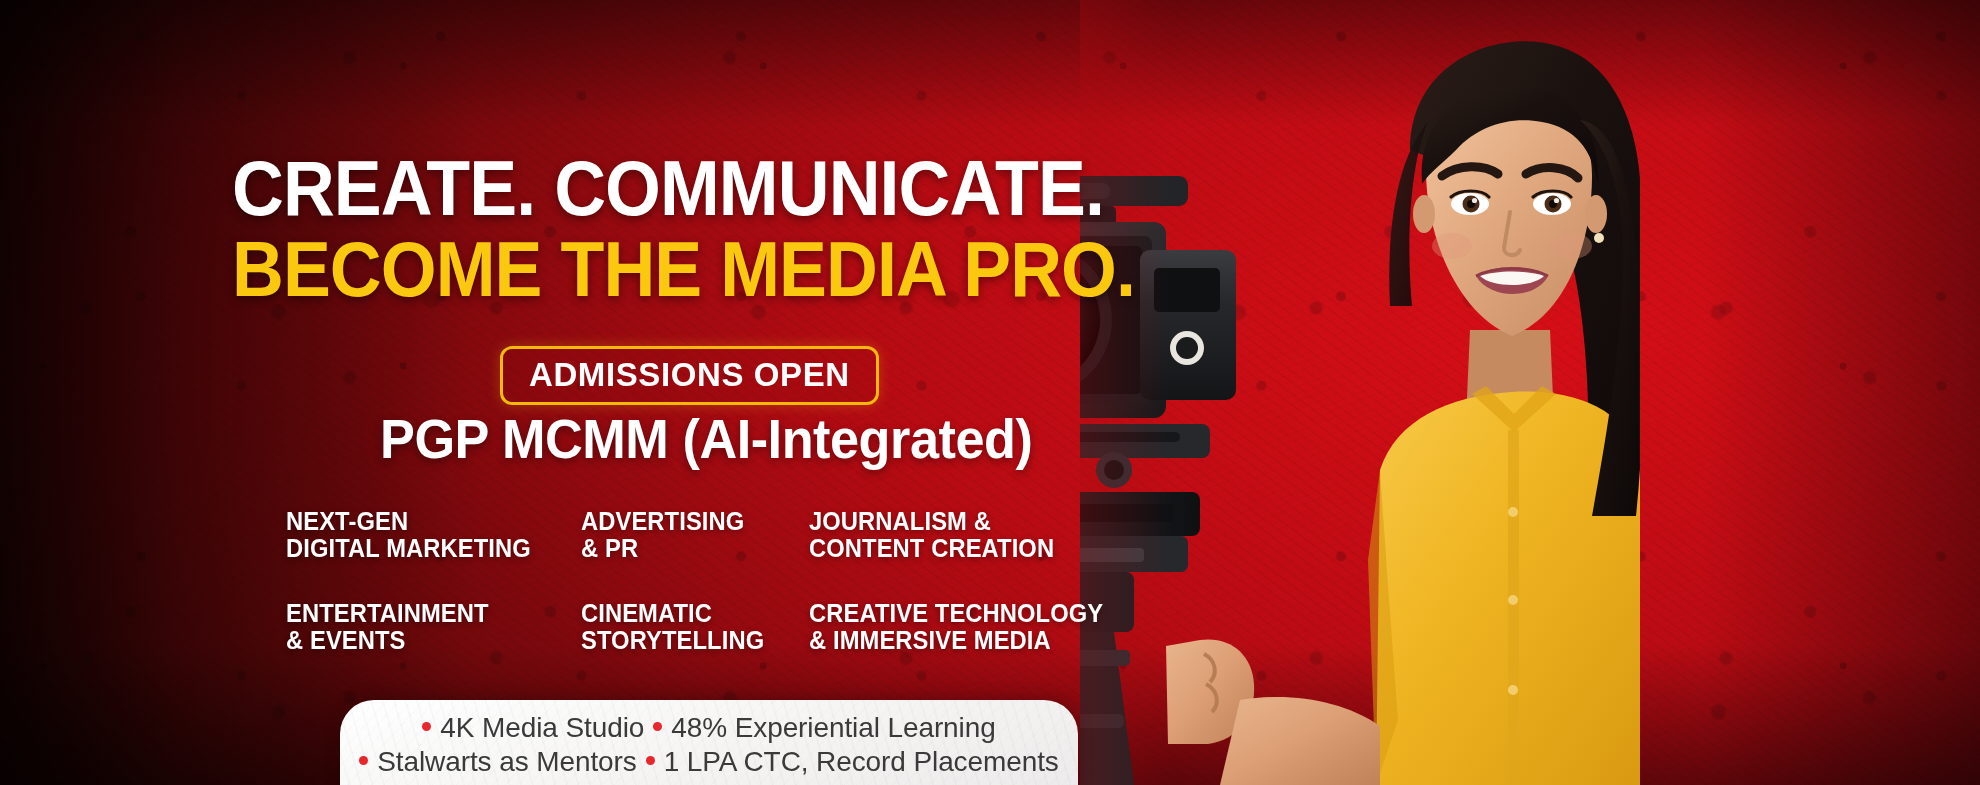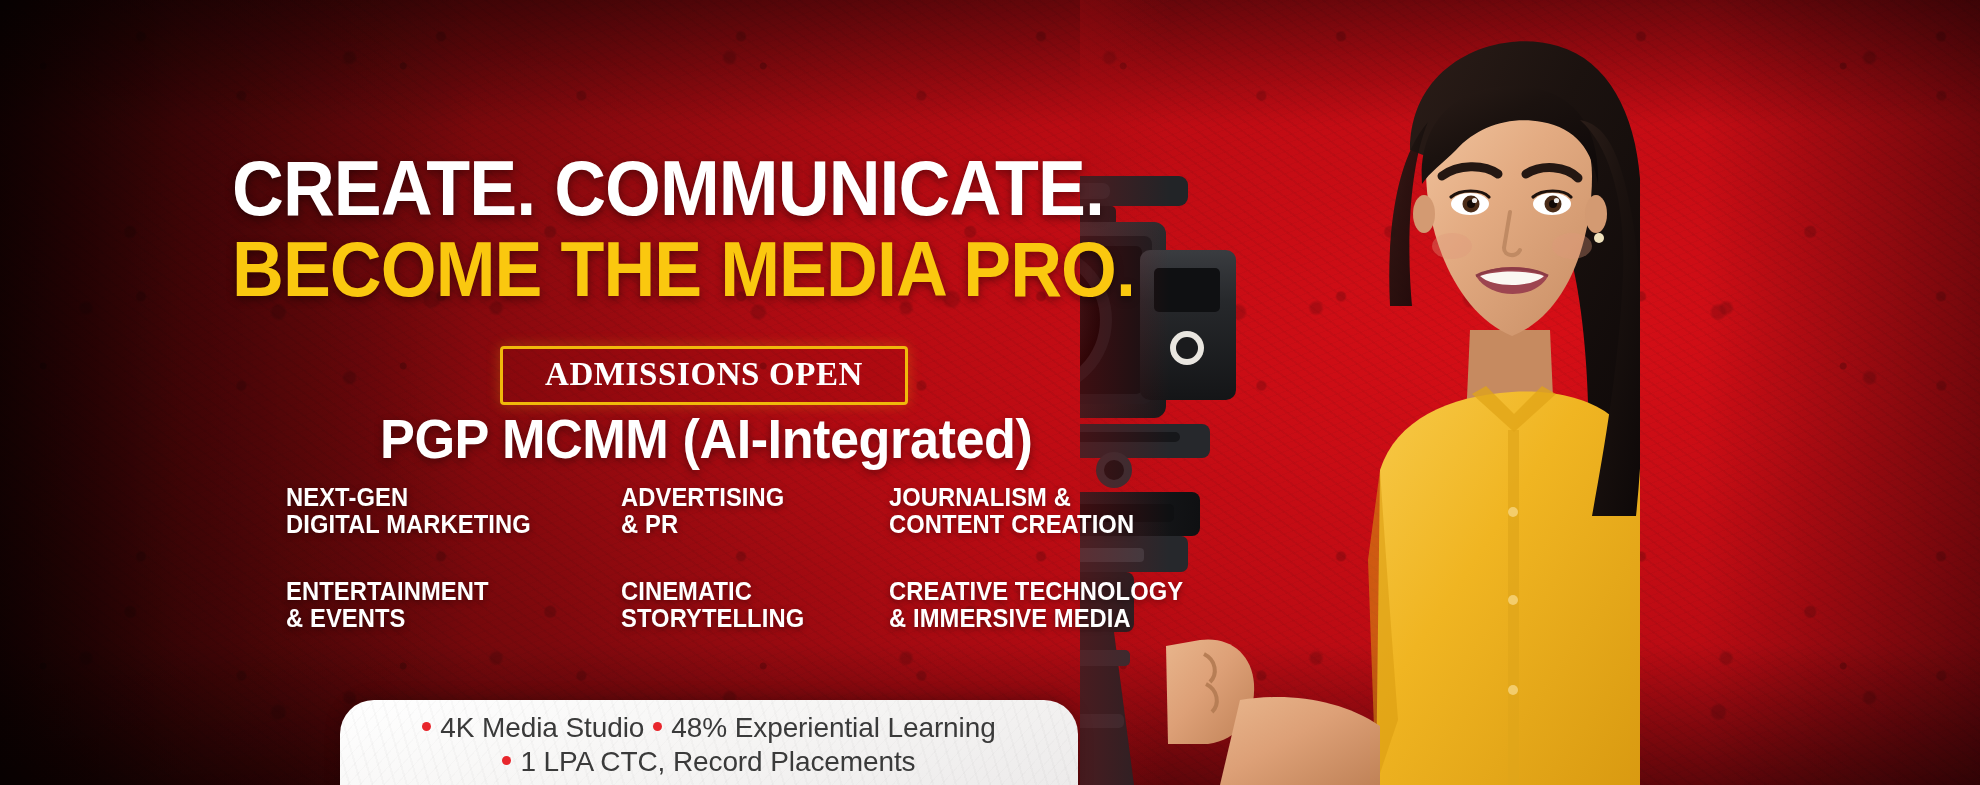--- a/index.html
+++ b/index.html
@@ -97,58 +97,56 @@
   .headline-line.l2 { color:#fac80f; margin-top:8px; }
 
   
   .badge-wrap {
     position:absolute;
     left:500px; top:346px;
   }
   .badge {
     display:inline-block;
     border:3px solid #f0b90b;
-    border-radius:4px;
-    padding:9px 42px 11px;
+    border-radius:12px;
+    padding:9px 26px 11px;
     color:#ffffff;
     font-size:33px;
     font-weight:700;
     letter-spacing:.6px;
     line-height:1;
     white-space:nowrap;
     background:rgba(120,6,10,.12);
     box-shadow:0 0 14px rgba(250,200,15,.25);
-    font-family:Liberation Serif, serif;
   }
 
   
   .program-title {
     position:absolute;
     left:380px; top:412px;
     color:#ffffff;
     font-size:55px;
     font-weight:700;
     letter-spacing:-.5px;
     line-height:1;
     white-space:nowrap;
     transform:scaleX(.95);
     transform-origin:left center;
     text-shadow:0 3px 9px rgba(0,0,0,.40);
   }
 
   
   .streams {
     position:absolute;
-    left:286px; top:484px;
+    left:286px; top:508px;
     display:grid;
     grid-template-columns:295px 228px auto;
     grid-template-rows:auto auto;
     row-gap:38px;
     column-gap:0;
-    gap:40px;
   }
   .stream {
     color:#ffffff;
     font-size:25px;
     font-weight:700;
     line-height:1.08;
     letter-spacing:.1px;
     transform:scaleX(.95);
     transform-origin:left center;
     white-space:nowrap;
@@ -437,19 +435,23 @@
           <span>4K Media Studio</span>
         </span>
         <span class="hl-item">
           <span class="dot"></span>
           <span>48% Experiential Learning</span>
         </span>
       </div>
       <div class="hl-row">
         <span class="hl-item">
           <span class="dot"></span>
+          <span>Stalwarts as Mentors</span>
+        </span>
+        <span class="hl-item">
+          <span class="dot"></span>
           <span>1 LPA CTC, Record Placements</span>
         </span>
       </div>
     </div>
 
   </div>
 </div>
 
 </body></html>

